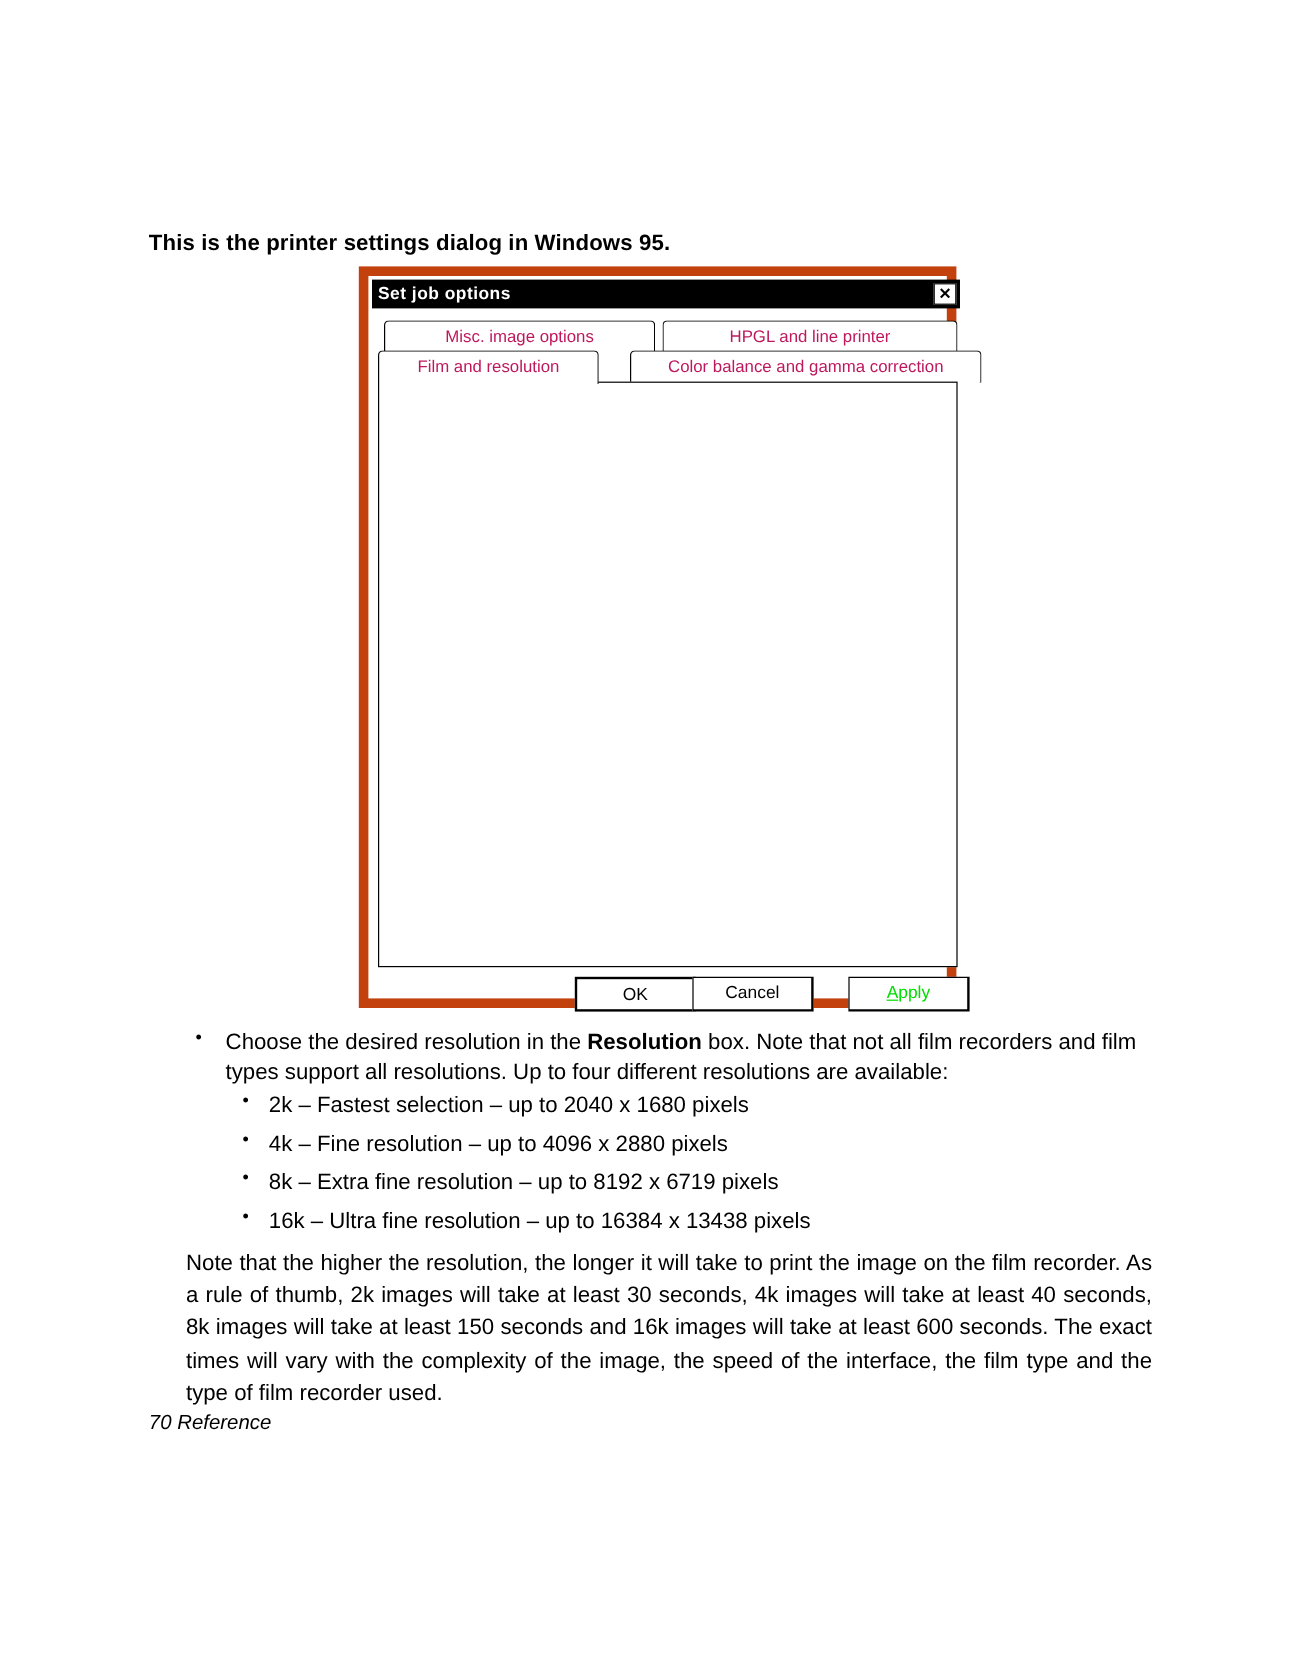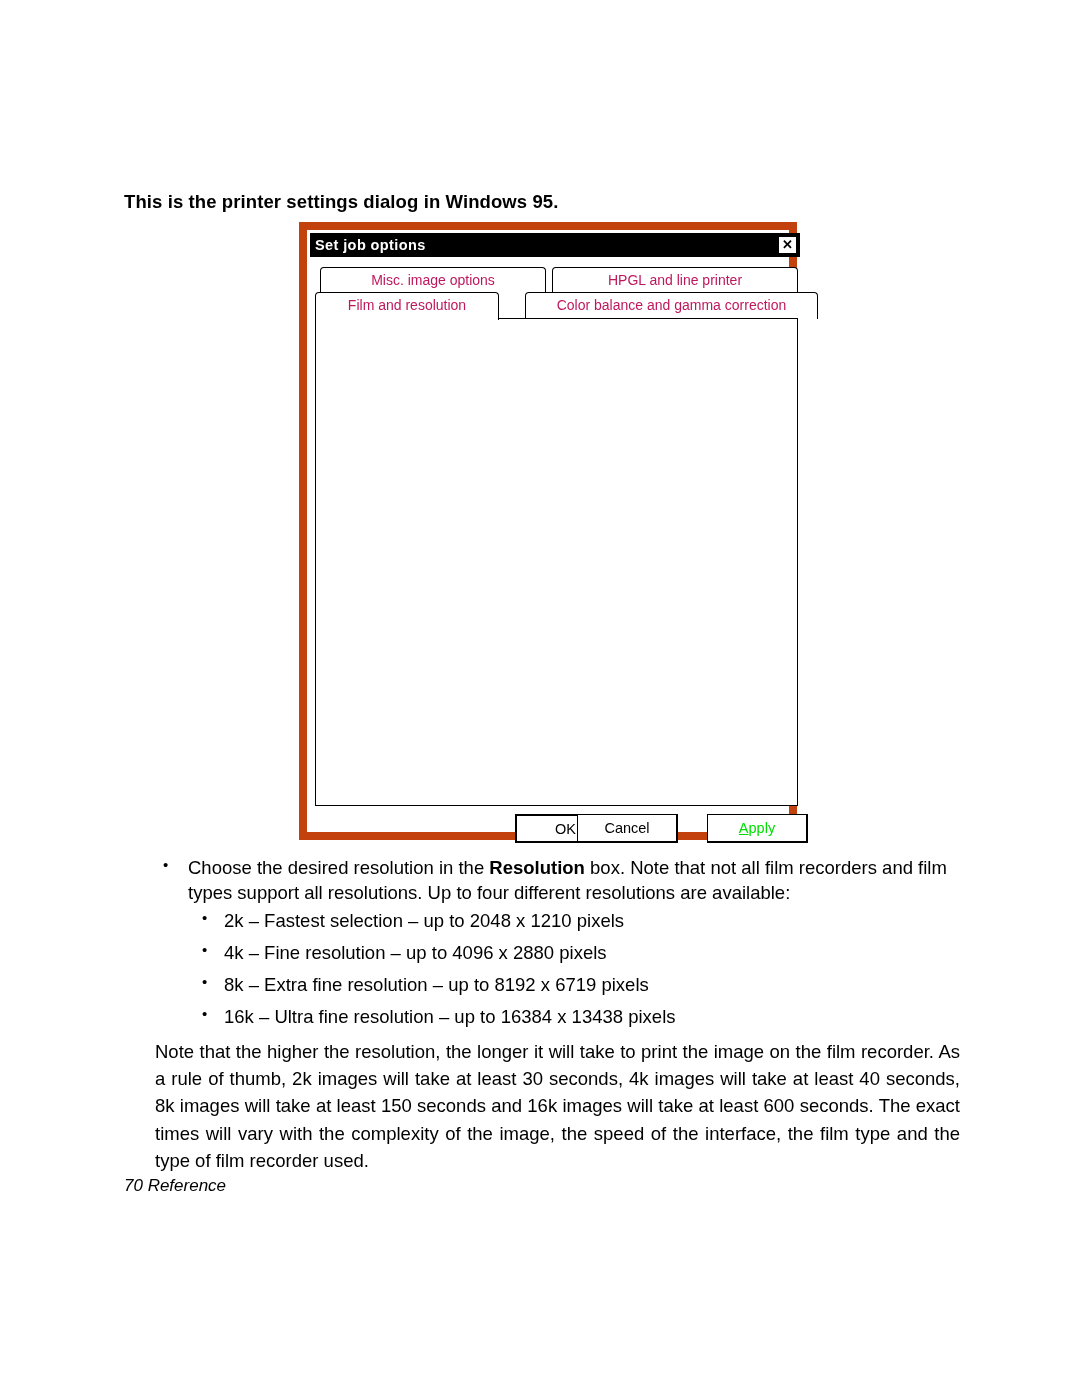--- a/index.html
+++ b/index.html
@@ -391,21 +391,20 @@
     width: 483px;
     text-align: center;
     font-size: 14px;
     line-height: 1.45;
   }
 
   
   .btn-ok {
     left: 172px; top: 584px; width: 101px; height: 29px;
     border-width: 2.6px;
-    margin-left: 36px;
   }
   .btn-cancel { left: 270px; top: 584px; width: 101px; height: 29px; }
   .btn-apply  { left: 400px; top: 584px; width: 101px; height: 29px; color: #00dd00; }
   .btn-apply .acc { text-decoration: underline; }
 </style>
 </head>
 <body>
 
 <div class="page">
 
@@ -528,21 +527,21 @@
   <div class="bullets">
     <div class="bullet-row">
       <span class="dot">•</span>
       <span>Choose the desired resolution in the </span><b>Resolution</b><span> box. Note that not all film recorders and film types support all resolutions. Up to four different resolutions are available:</span>
     </div>
   </div>
 
   <div class="sublist">
     <div class="sub-row">
       <span class="dot">•</span>
-      <span>2k – Fastest selection – up to 2048 x 1210 pixels</span>
+      <span>2k – Fastest selection – up to 2040 x 1680 pixels</span>
     </div>
     <div class="sub-row">
       <span class="dot">•</span>
       <span>4k – Fine resolution – up to 4096 x 2880 pixels</span>
     </div>
     <div class="sub-row">
       <span class="dot">•</span>
       <span>8k – Extra fine resolution – up to 8192 x 6719 pixels</span>
     </div>
     <div class="sub-row">

